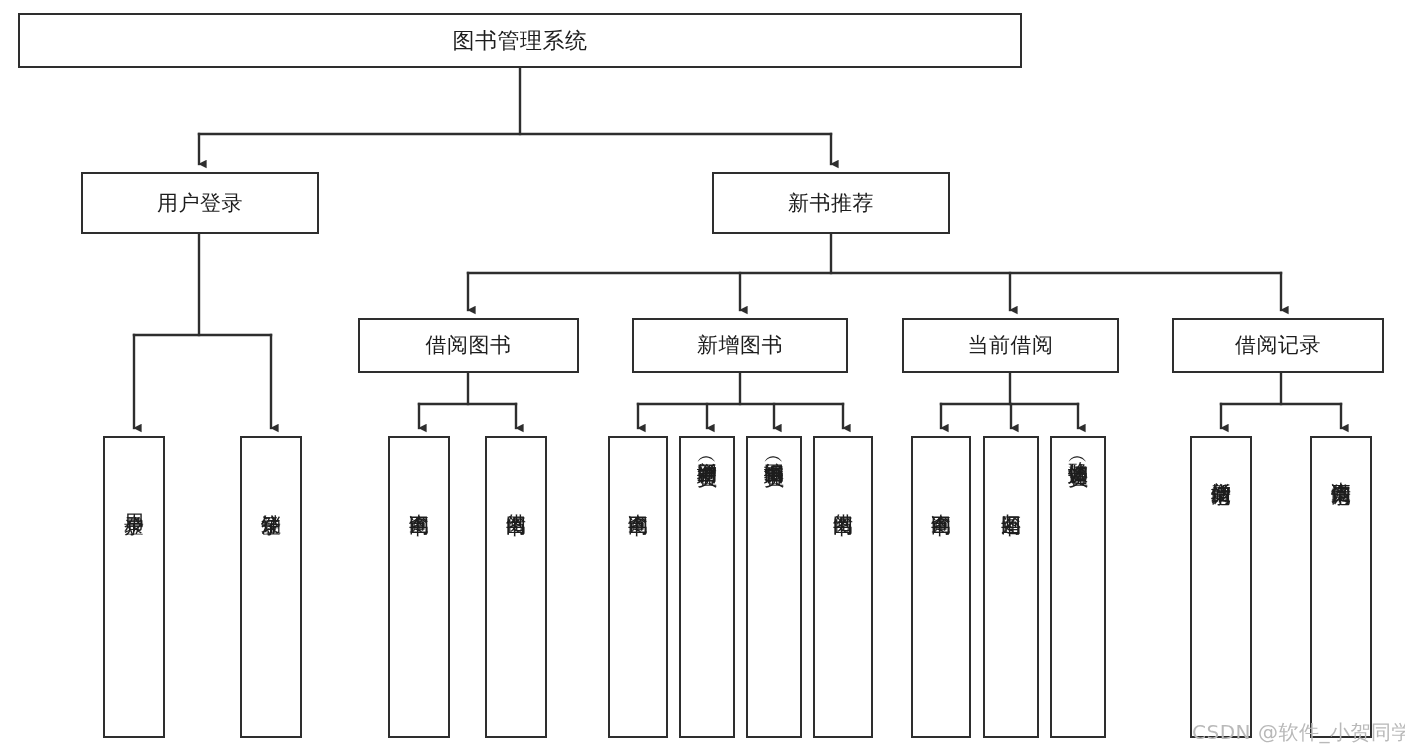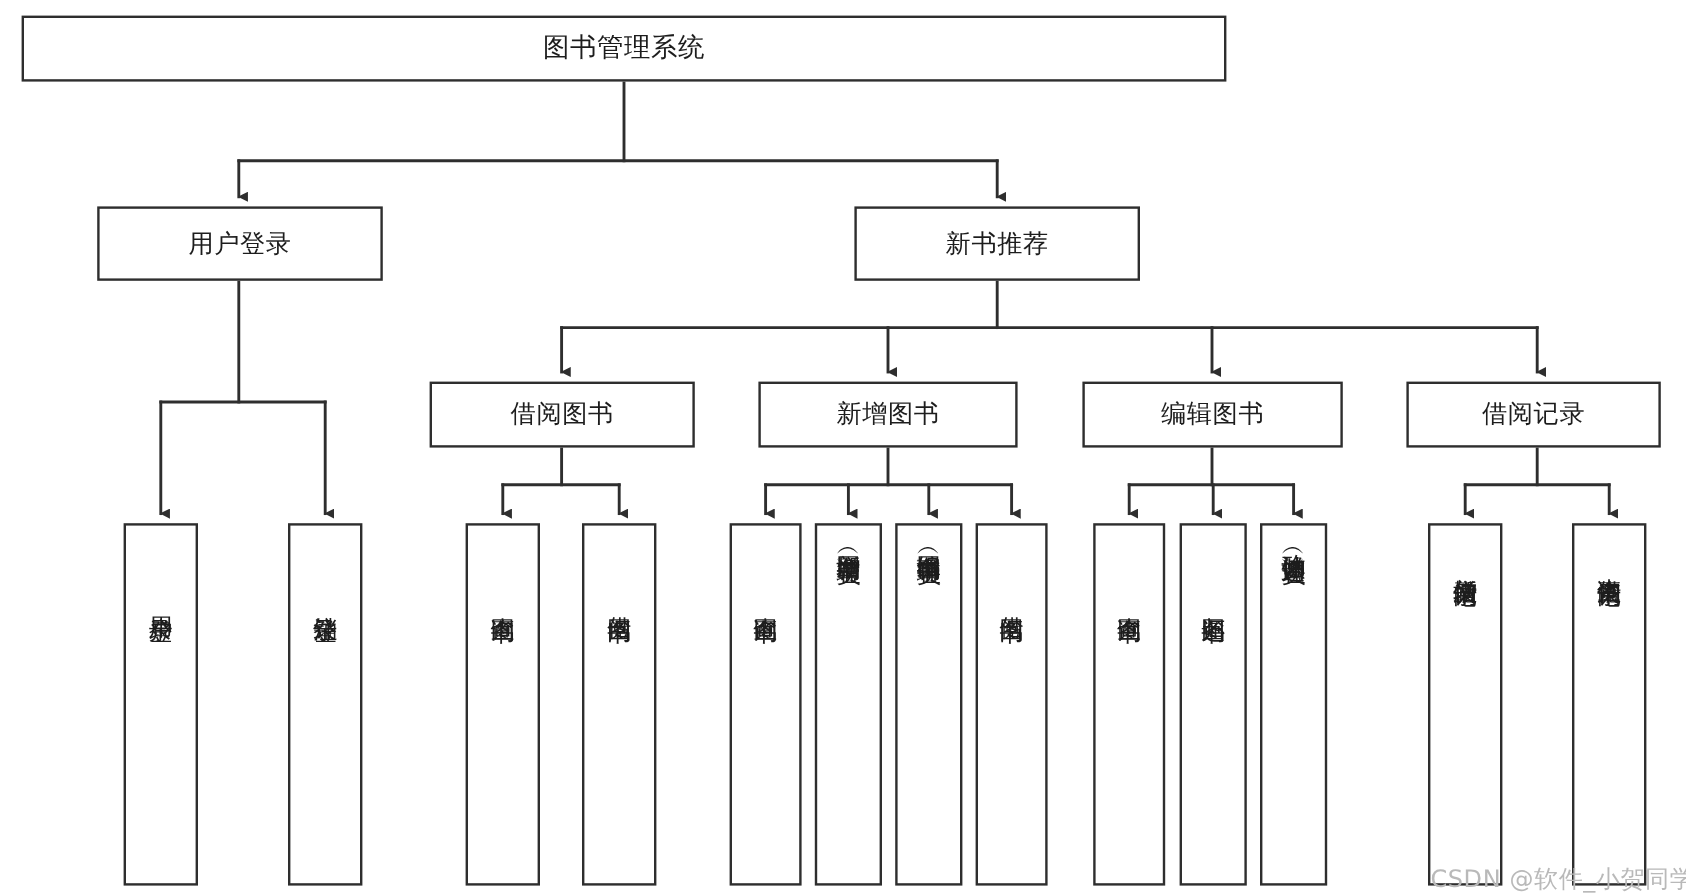--- a/index.html
+++ b/index.html
@@ -161,21 +161,21 @@
 
   <div class="node level3" style="left:358px; top:318px; width:221px; height:55px;">
     <span class="node-label">借阅图书</span>
   </div>
 
   <div class="node level3" style="left:632px; top:318px; width:216px; height:55px;">
     <span class="node-label">新增图书</span>
   </div>
 
   <div class="node level3" style="left:902px; top:318px; width:217px; height:55px;">
-    <span class="node-label">编辑图书</span>
+    <span class="node-label">当前借阅</span>
   </div>
 
   <div class="node level3" style="left:1172px; top:318px; width:212px; height:55px;">
     <span class="node-label">借阅记录</span>
   </div>
 
   <div class="node leaf" style="left:103px; top:436px; width:62px; height:302px; padding-top:60px;">
     <span class="node-label">用户登录</span>
   </div>
 

